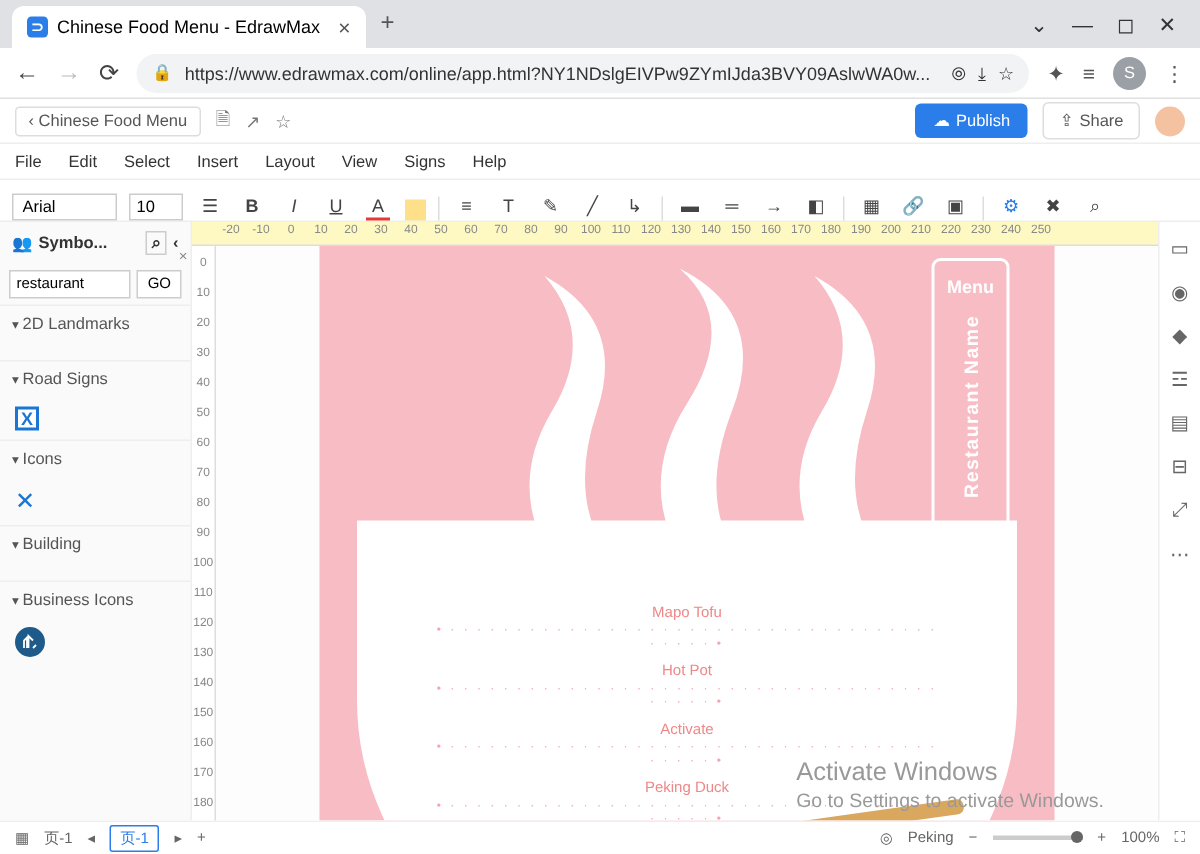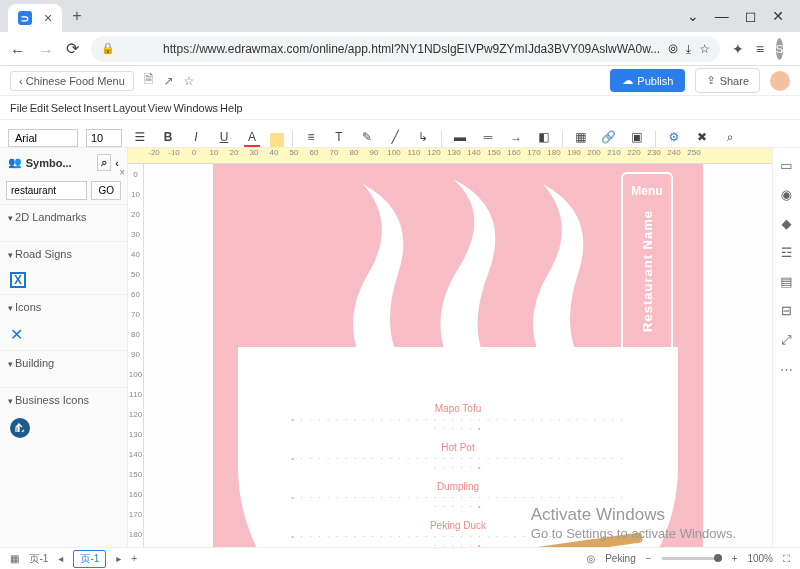--- a/index.html
+++ b/index.html
@@ -10,35 +10,35 @@
 .browser-tab { background: #fff; border-radius: 8px 8px 0 0; height: 28px; display: flex; align-items: center; padding: 0 10px; font-size: 12px; gap: 6px; margin-top: 4px; }
 .tab-favicon { width: 14px; height: 14px; background: #2b7de9; border-radius: 3px; display: flex; align-items: center; justify-content: center; color: #fff; font-size: 10px; font-weight: bold; }
 .tab-close { margin-left: 6px; font-size: 14px; color: #555; }
 .new-tab { margin-left: 10px; font-size: 16px; color: #555; }
 .browser-win-controls { margin-left: auto; display: flex; gap: 16px; font-size: 14px; color: #333; padding-right: 8px; }
 
 .browser-nav { height: 34px; background: #fff; display: flex; align-items: center; padding: 0 10px; gap: 12px; border-bottom: 1px solid #e0e0e0; }
 .nav-arrow { font-size: 16px; color: #444; }
 .url-bar { flex: 1; background: #f1f3f4; border-radius: 16px; height: 26px; display: flex; align-items: center; padding: 0 10px; font-size: 12px; color: #333; gap: 8px; }
 .lock-icon { font-size: 11px; color: #444; }
-.url-text { flex: 1; overflow: hidden; white-space: nowrap; margin-left: 40px; }
+.url-text { flex: 1; overflow: hidden; white-space: nowrap; }
 .nav-icon { font-size: 14px; color: #555; }
 .profile-circle { width: 22px; height: 22px; border-radius: 50%; background: #9aa0a6; color: #fff; display: flex; align-items: center; justify-content: center; font-size: 11px; }
 
 
 .app-header { height: 30px; display: flex; align-items: center; padding: 0 10px; gap: 10px; border-bottom: 1px solid #eee; }
 .breadcrumb { font-size: 11px; color: #555; padding: 3px 8px; border: 1px solid #ddd; border-radius: 3px; }
 .breadcrumb::before { content: "‹ "; }
 .header-icon { font-size: 12px; color: #777; }
 .publish-btn { margin-left: auto; background: #2b7de9; color: #fff; font-size: 11px; padding: 5px 12px; border-radius: 4px; display: flex; align-items: center; gap: 4px; }
 .share-btn { font-size: 11px; color: #555; padding: 5px 10px; border: 1px solid #ddd; border-radius: 4px; display: flex; align-items: center; gap: 4px; }
 .avatar { width: 20px; height: 20px; border-radius: 50%; background: #f4c2a0; }
 
 
-.menu-bar { height: 24px; display: flex; align-items: center; padding: 0 10px; gap: 2px; font-size: 11px; color: #333; border-bottom: 1px solid #eee; }
+.menu-bar { height: 24px; display: flex; align-items: center; padding: 0 10px; gap: 18px; font-size: 11px; color: #333; border-bottom: 1px solid #eee; }
 
 
 .toolbar { height: 28px; display: flex; align-items: flex-end; padding: 0 8px; gap: 8px; border-bottom: 1px solid #eee; font-size: 11px; }
 .font-select { border: 1px solid #ccc; font-size: 11px; padding: 2px 6px; width: 70px; }
 .size-select { border: 1px solid #ccc; font-size: 11px; padding: 2px 4px; width: 36px; }
 .tb-btn { width: 20px; height: 20px; display: flex; align-items: center; justify-content: center; font-size: 12px; color: #444; }
 .bold { font-weight: bold; }
 .italic { font-style: italic; }
 .underline { text-decoration: underline; }
 .tb-sep { width: 1px; height: 16px; background: #ddd; }
@@ -95,20 +95,21 @@
 .status-right { margin-left: auto; display: flex; align-items: center; gap: 10px; }
 .zoom-slider { width: 60px; height: 3px; background: #ccc; position: relative; }
 .zoom-slider::after { content: ""; position: absolute; right: 0; top: -3px; width: 8px; height: 8px; background: #666; border-radius: 50%; }
 </style>
 </head>
 <body>
 
 <div class="browser-top">
   <div class="browser-tab">
     <span class="tab-favicon">⊃</span>
+    <span>Chinese Food Menu - EdrawMax</span>
     <span class="tab-close">×</span>
   </div>
   <span class="new-tab">+</span>
   <div class="browser-win-controls">
     <span>⌄</span>
     <span>—</span>
     <span>◻</span>
     <span>✕</span>
   </div>
 </div>
@@ -146,21 +147,21 @@
   <span class="avatar"></span>
 </div>
 
 <div class="menu-bar">
   <span>File</span>
   <span>Edit</span>
   <span>Select</span>
   <span>Insert</span>
   <span>Layout</span>
   <span>View</span>
-  <span>Windows</span>
+  <span>Signs</span>
   <span>Help</span>
 </div>
 
 <div class="toolbar">
   <input class="font-select" value="Arial" style="">
   <input class="size-select" value="10" style="">
   <span class="tb-btn">☰</span>
   <span class="tb-btn bold">B</span>
   <span class="tb-btn italic">I</span>
   <span class="tb-btn underline">U</span>
@@ -289,21 +290,21 @@
         <div class="menu-items" id="menu-items">
             <div class="menu-row">
               <div>Mapo Tofu</div>
               <div class="menu-dots">• · · · · · · · · · · · · · · · · · · · · · · · · · · · · · · · · · · · · · · · · · · •</div>
             </div>
             <div class="menu-row">
               <div>Hot Pot</div>
               <div class="menu-dots">• · · · · · · · · · · · · · · · · · · · · · · · · · · · · · · · · · · · · · · · · · · •</div>
             </div>
             <div class="menu-row">
-              <div>Dumpling</div>
+              <div>Activate</div>
               <div class="menu-dots">• · · · · · · · · · · · · · · · · · · · · · · · · · · · · · · · · · · · · · · · · · · •</div>
             </div>
             <div class="menu-row">
               <div>Peking Duck</div>
               <div class="menu-dots">• · · · · · · · · · · · · · · · · · · · · · · · · · · · · · · · · · · · · · · · · · · •</div>
             </div>
           </div>
       </div>
       <div class="watermark">
         <div class="wm-title">Activate Windows</div>

